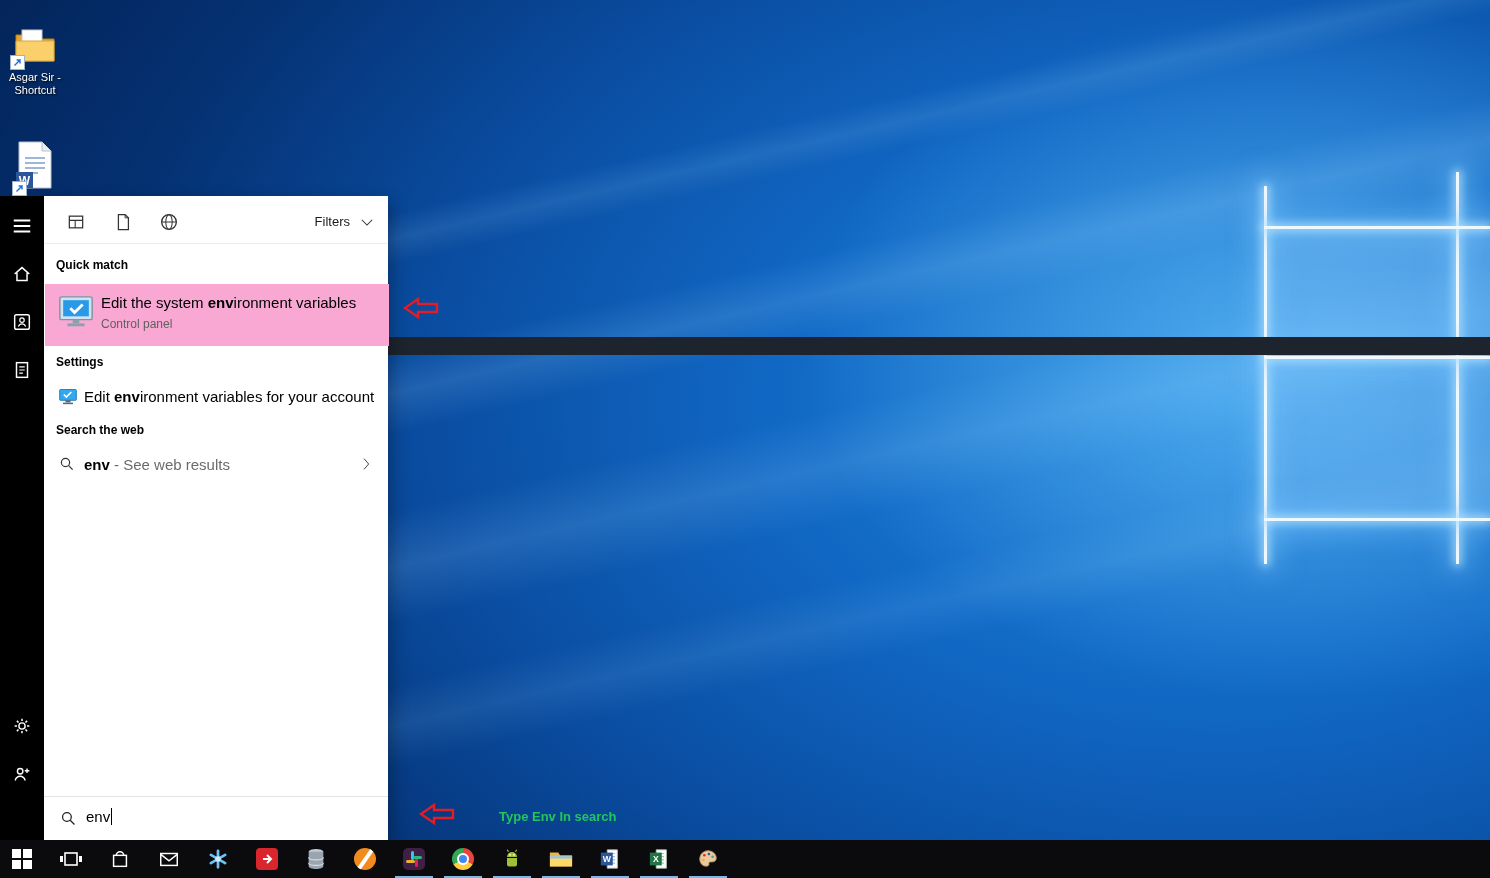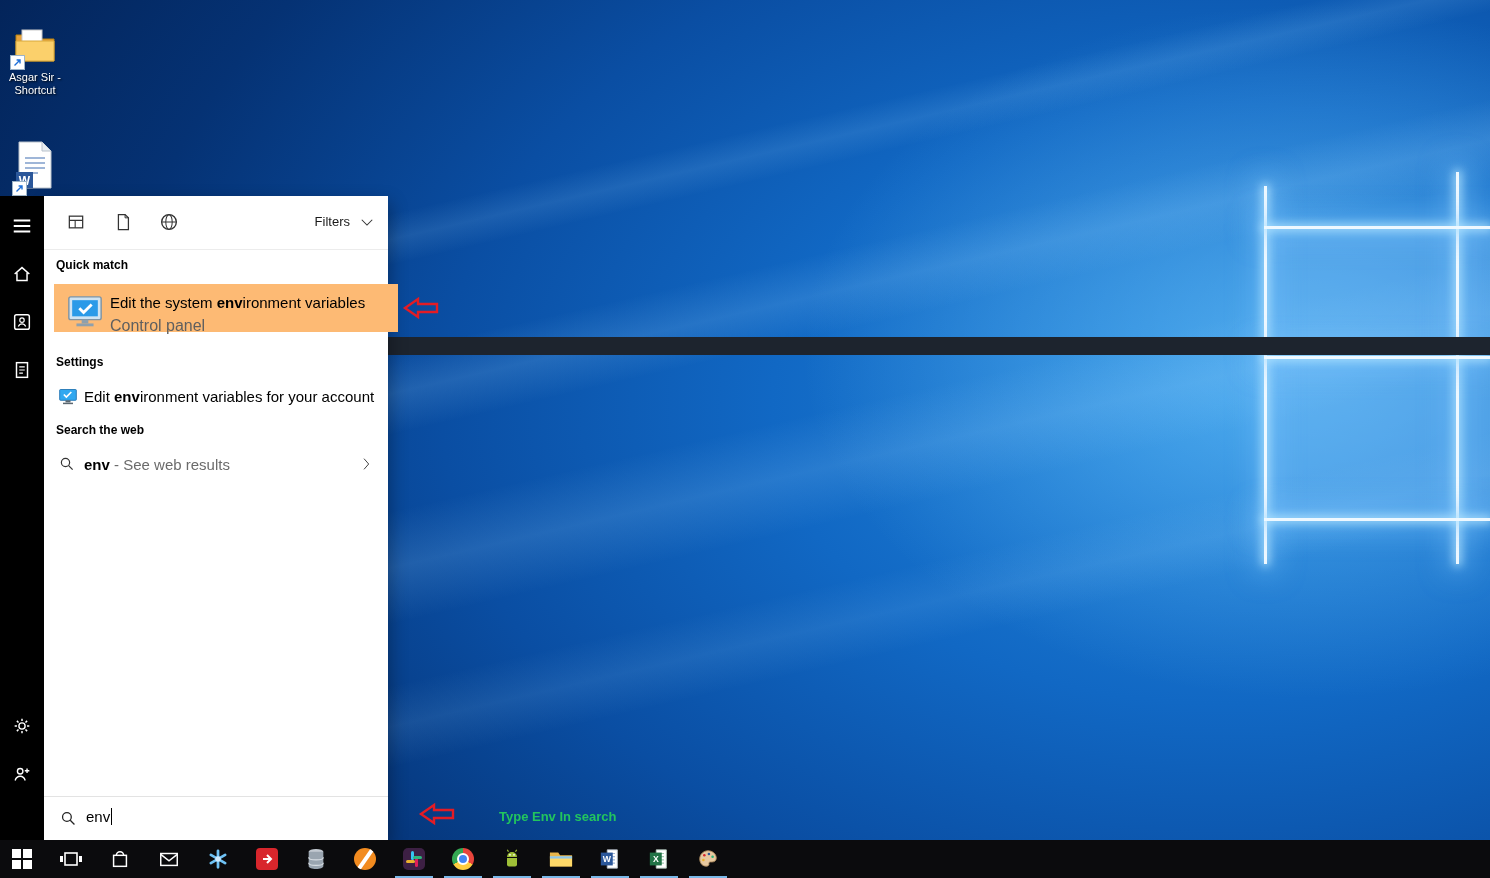--- a/index.html
+++ b/index.html
@@ -29,30 +29,30 @@
   .desk-label{color:#fff;font-size:11px;line-height:13px;margin-top:3px;
     text-shadow:1px 1px 2px rgba(0,0,0,.9);text-align:center;}
   .shortcut-badge{position:absolute;left:-2px;bottom:-2px;width:13px;height:13px;background:#fff;
     border:1px solid #9db4c8;display:flex;align-items:center;justify-content:center;}
   
   .sidebar{position:absolute;left:0;top:196px;width:44px;height:644px;background:#000;z-index:7;}
   .s-item{position:absolute;left:0;width:44px;height:40px;display:flex;align-items:center;justify-content:center;cursor:pointer;}
   
   .panel{position:absolute;left:44px;top:196px;width:344px;height:644px;background:#fff;z-index:6;
     box-shadow:3px 6px 16px rgba(0,0,0,.30);}
-  .topbar{position:absolute;left:0;top:0;width:100%;height:54px;border-bottom:1px solid #ececec;box-sizing:border-box;text-align:center;}
+  .topbar{position:absolute;left:0;top:0;width:100%;height:48px;border-bottom:1px solid #ececec;box-sizing:border-box;text-align:center;}
   .topbar .ticon{position:absolute;top:15px;cursor:pointer;}
   .filters{position:absolute;right:38px;top:18px;font-size:13px;color:#1a1a1a;cursor:pointer;}
   .filters-chevron{position:absolute;right:12px;top:17px;cursor:pointer;}
   .sec-header{position:absolute;left:12px;font-size:12px;font-weight:bold;color:#000;}
-  .qm-row{position:absolute;left:10px;top:88px;width:100%;height:48px;background:#fdba74;cursor:pointer;}
+  .qm-row{position:absolute;left:1px;top:88px;width:100%;height:62px;background:#f9a8d4;cursor:pointer;}
   .qm-icon{position:absolute;left:12px;top:10px;}
   .qm-title{position:absolute;left:56px;top:10px;font-size:15px;color:#000;white-space:nowrap;}
   .qm-title b{font-weight:bold;}
-  .qm-sub{position:absolute;left:56px;top:33px;font-size:16px;color:#5f5f5f;}
+  .qm-sub{position:absolute;left:56px;top:33px;font-size:12px;color:#5f5f5f;}
   .row{position:absolute;left:0;width:100%;height:36px;cursor:pointer;}
   .row .r-icon{position:absolute;left:14px;top:7px;}
   .row .r-text{position:absolute;left:40px;top:8px;font-size:15px;color:#000;white-space:nowrap;}
   .row .r-text b{font-weight:bold;}
   .row .dim{color:#6b6b6b;}
   .row .r-chevron{position:absolute;right:14px;top:8px;}
   .searchbox{position:absolute;left:0;bottom:0;width:100%;height:44px;background:#fff;border-top:1px solid #e3e3e3;box-sizing:border-box;cursor:text;}
   .searchbox .sb-icon{position:absolute;left:15px;top:12px;}
   .searchbox .sb-text{position:absolute;left:42px;top:11px;font-size:15px;color:#000;}
   .caret{display:inline-block;width:1px;height:17px;background:#000;margin-left:1px;vertical-align:-3px;

